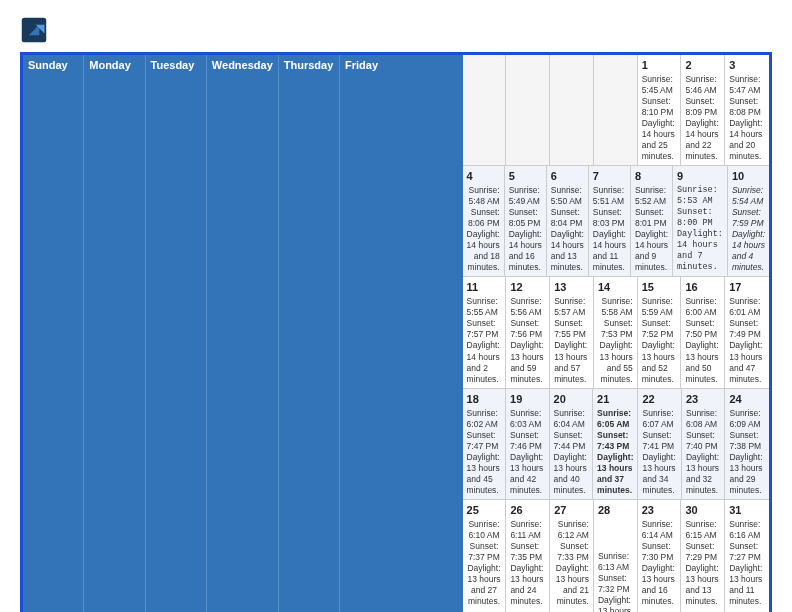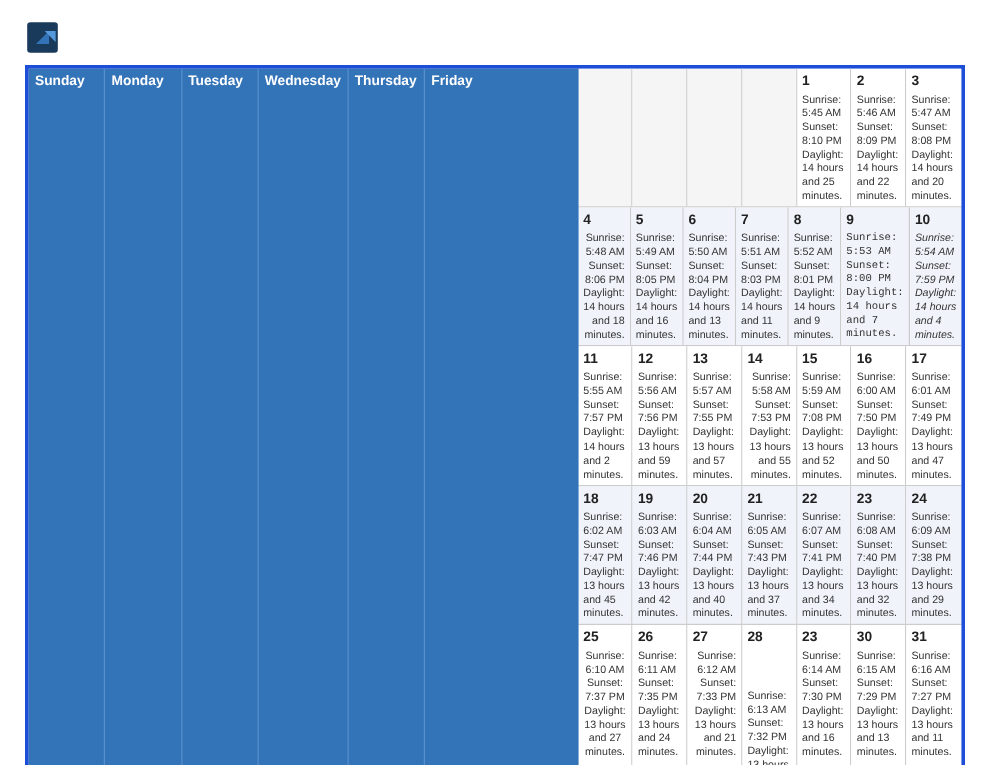--- a/index.html
+++ b/index.html
@@ -242,21 +242,21 @@
           <div class="cal-cell">
             <div class="day-num">14</div>
             <div class="cell-text" style="white-space: pre-line; text-align: right;">Sunrise: 5:58 AM
 Sunset: 7:53 PM
 Daylight: 13 hours
 and 55 minutes.</div>
           </div>
           <div class="cal-cell">
             <div class="day-num">15</div>
             <div class="cell-text" style="white-space: pre-line;">Sunrise: 5:59 AM
-Sunset: 7:08 PM
+Sunset: 7:52 PM
 Daylight: 13 hours
 and 52 minutes.</div>
           </div>
           <div class="cal-cell">
             <div class="day-num">16</div>
             <div class="cell-text" style="white-space: pre-line;">Sunrise: 6:00 AM
 Sunset: 7:50 PM
 Daylight: 13 hours
 and 50 minutes.</div>
           </div>
@@ -285,21 +285,21 @@
           </div>
           <div class="cal-cell alt">
             <div class="day-num">20</div>
             <div class="cell-text" style="white-space: pre-line;">Sunrise: 6:04 AM
 Sunset: 7:44 PM
 Daylight: 13 hours
 and 40 minutes.</div>
           </div>
           <div class="cal-cell alt">
             <div class="day-num">21</div>
-            <div class="cell-text" style="white-space: pre-line;">Sunrise: 6:05 AM
+            <div class="cell-text" style="white-space: pre-line; font-weight: bold;">Sunrise: 6:05 AM
 Sunset: 7:43 PM
 Daylight: 13 hours
 and 37 minutes.</div>
           </div>
           <div class="cal-cell alt">
             <div class="day-num">22</div>
             <div class="cell-text" style="white-space: pre-line;">Sunrise: 6:07 AM
 Sunset: 7:41 PM
 Daylight: 13 hours
 and 34 minutes.</div>

